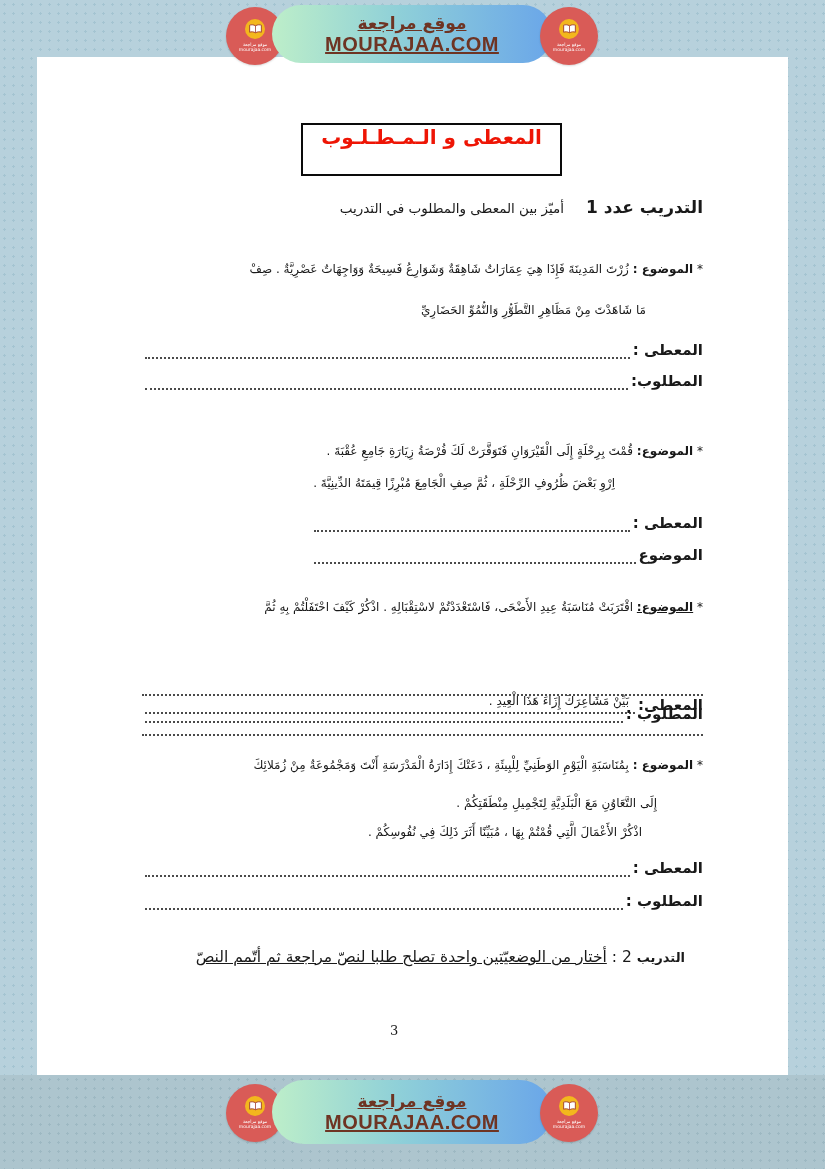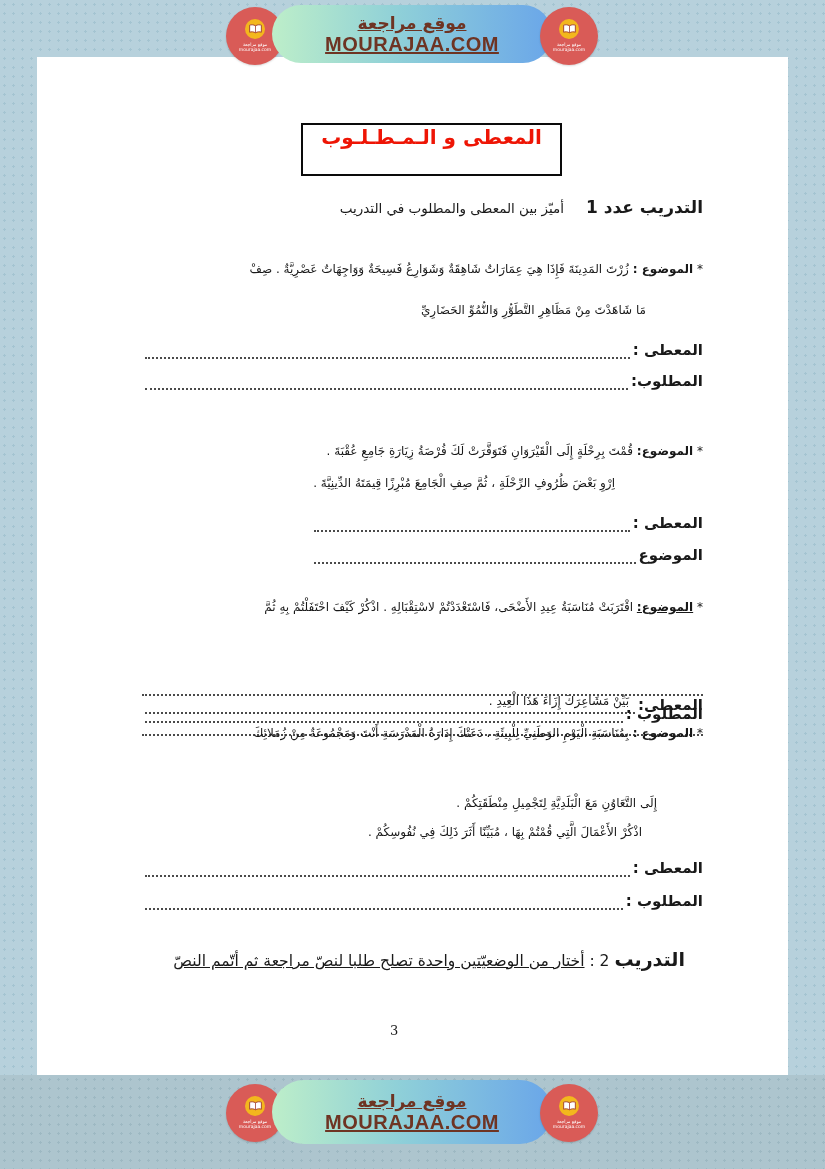--- a/index.html
+++ b/index.html
@@ -41,21 +41,21 @@
   .trainer-instr{font-size:13.5px;}
   .topic-line{direction:rtl;white-space:nowrap;font-size:12px;line-height:26px;}
   .topic-line .lbl{font-weight:600;}
   .u{text-decoration:underline;}
   .field-row{left:142px;right:122px;display:flex;direction:rtl;align-items:center;height:24px;}
   .field-row.short{left:auto;right:122px;width:392px;}
   .field-label{font-weight:700;font-size:15px;white-space:nowrap;line-height:20px;}
   .dots{flex:1;border-bottom:2px dotted #4a4a4a;height:15px;margin:0 3px;}
   .dotline{left:142px;right:122px;border-top:2px dotted #4a4a4a;height:0;}
   .ex2{direction:rtl;white-space:nowrap;font-size:15.5px;}
-  .ex2 .lbl{font-weight:700;font-size:19px;}
+  .ex2 .lbl{font-weight:700;font-size:13px;}
   .page-num{font-family:"DejaVu Serif",serif;font-size:13px;}
 </style>
 </head>
 <body>
 
 <div class="abs page"></div>
 <div class="abs bottom-band"></div>
 
 <div class="abs brand" style="left:226px;top:5px;">
   <div class="badge left">
@@ -137,21 +137,21 @@
   <span class="field-label">المعطى:</span>
   <span class="dots"></span>
 </div>
 <div class="abs dotline" style="top:694px;"></div>
 <div class="abs field-row" style="top:702px;">
   <span class="field-label">المطلوب :</span>
   <span class="dots"></span>
 </div>
 <div class="abs dotline" style="top:734px;"></div>
 
-<div class="abs topic-line" style="top:720px;right:122px;">
+<div class="abs topic-line" style="top:752px;right:122px;">
   <span>*</span>
   <span class="lbl">الموضوع :</span>
   <span>بِمُنَاسَبَةِ الْيَوْمِ الوَطَنِيِّ لِلْبِيئَةِ ، دَعَتْكَ إِدَارَةُ الْمَدْرَسَةِ أَنْتَ وَمَجْمُوعَةٌ مِنْ زُمَلائِكَ</span>
 </div>
 <div class="abs topic-line" style="top:790px;right:168px;">إِلَى التَّعَاوُنِ مَعَ الْبَلَدِيَّةِ لِتَجْمِيلِ مِنْطَقَتِكُمْ .</div>
 <div class="abs topic-line" style="top:819px;right:183px;">اذْكُرْ الأَعْمَالَ الَّتِي قُمْتُمْ بِهَا ، مُبَيِّنًا أَثَرَ ذَلِكَ فِي نُفُوسِكُمْ .</div>
 <div class="abs field-row" style="top:856px;">
   <span class="field-label">المعطى :</span>
   <span class="dots"></span>
 </div>

